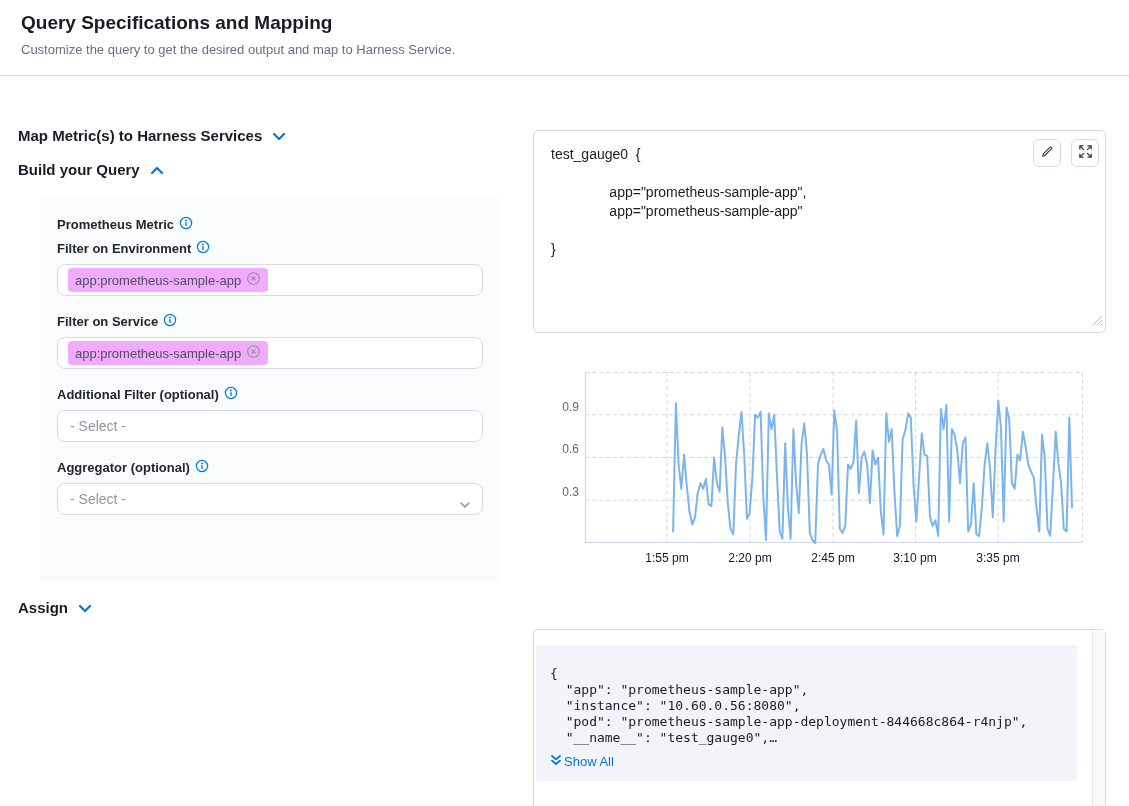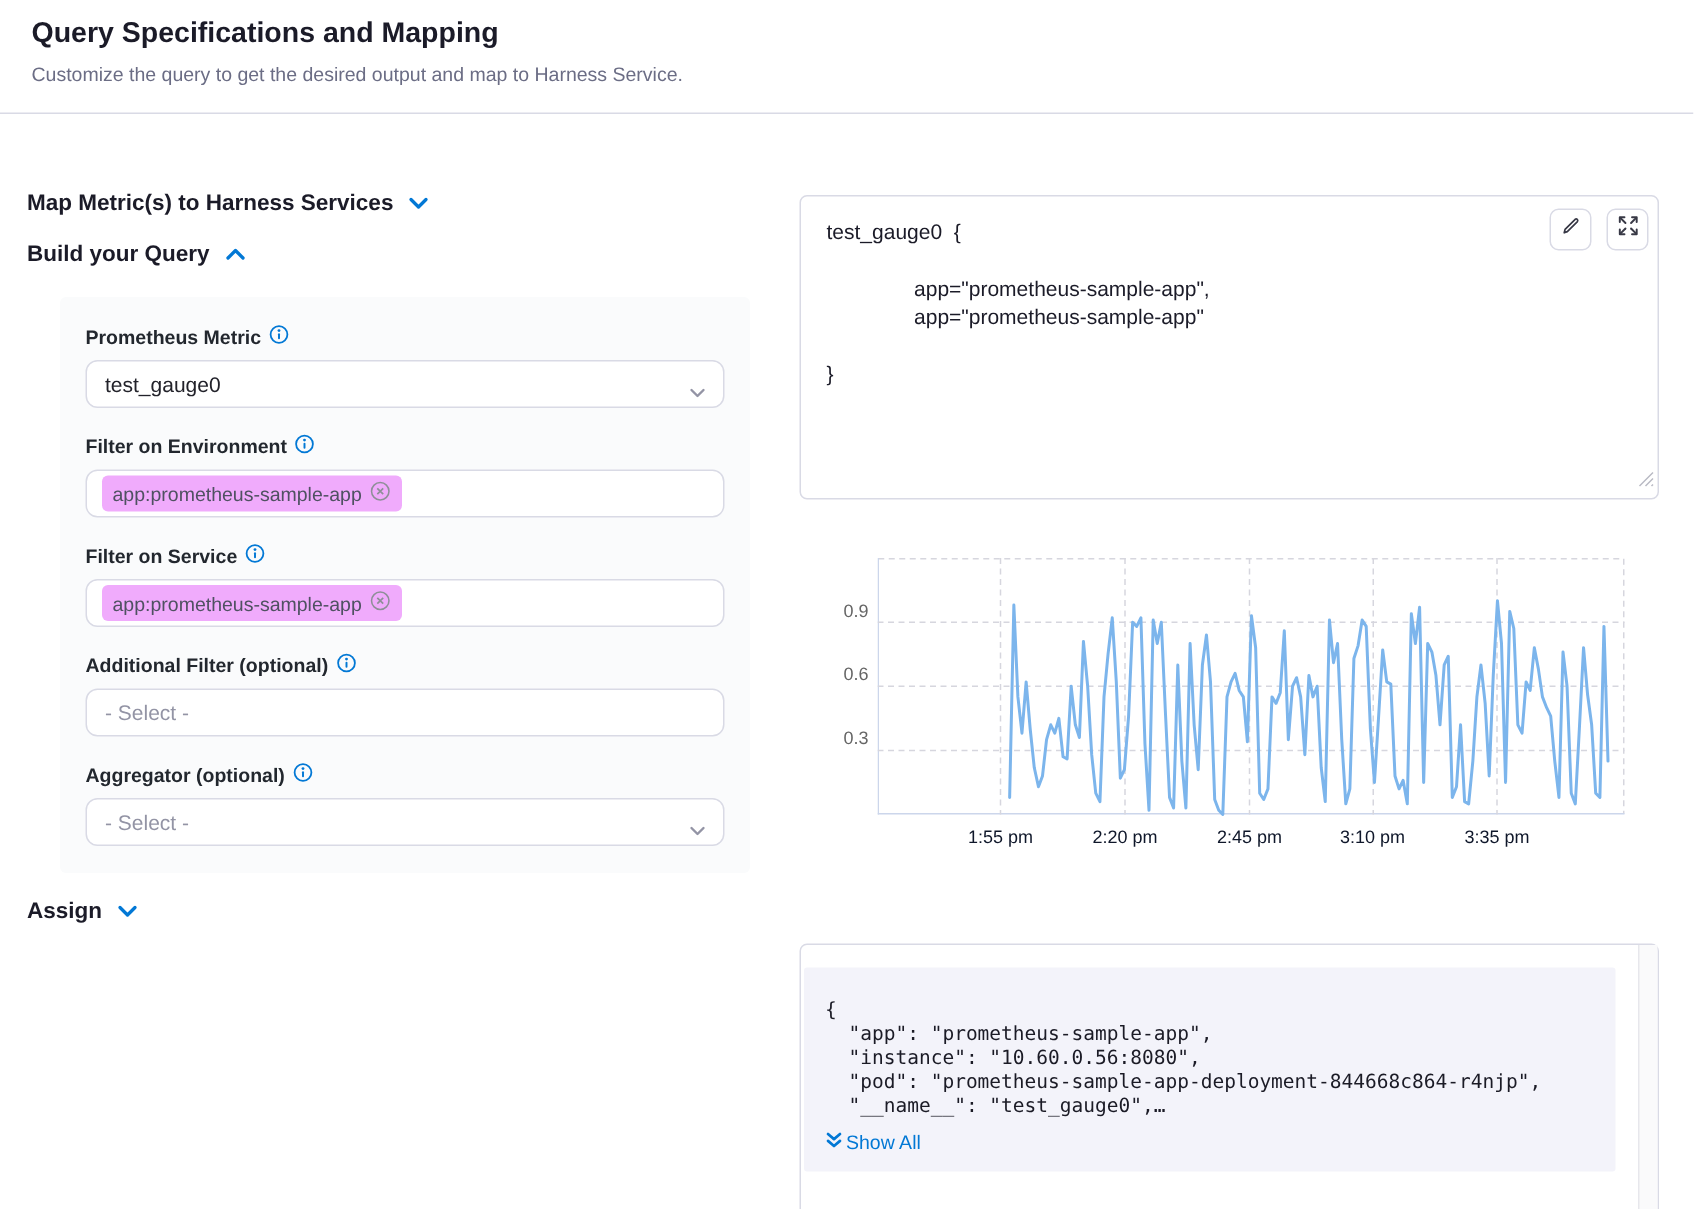--- a/index.html
+++ b/index.html
@@ -96,28 +96,20 @@
 
   <div class="panel">
 
     <div class="fld-label">
       <span>Prometheus Metric</span>
       <span><svg width="14" height="14" viewBox="0 0 14 14">
             <circle cx="7" cy="7" r="5.6" fill="none" stroke="#0278d5" stroke-width="1.2"></circle>
             <circle cx="7" cy="4.4" r="0.95" fill="#0278d5"></circle>
             <rect x="6.35" y="6.1" width="1.3" height="4.1" rx="0.65" fill="#0278d5"></rect>
           </svg></span>
-    </div>
-    <div class="fld-input">
-      <span>test_gauge0</span>
-      <span class="sel-caret">
-        <svg width="12" height="8" viewBox="0 0 12 8">
-            <polyline points="2,2 6,6 10,2" fill="none" stroke="#9394a5" stroke-width="1.6" stroke-linecap="round" stroke-linejoin="round"></polyline>
-          </svg>
-      </span>
     </div>
 
     <div class="fld-label">
       <span>Filter on Environment</span>
       <span><svg width="14" height="14" viewBox="0 0 14 14">
             <circle cx="7" cy="7" r="5.6" fill="none" stroke="#0278d5" stroke-width="1.2"></circle>
             <circle cx="7" cy="4.4" r="0.95" fill="#0278d5"></circle>
             <rect x="6.35" y="6.1" width="1.3" height="4.1" rx="0.65" fill="#0278d5"></rect>
           </svg></span>
     </div>

